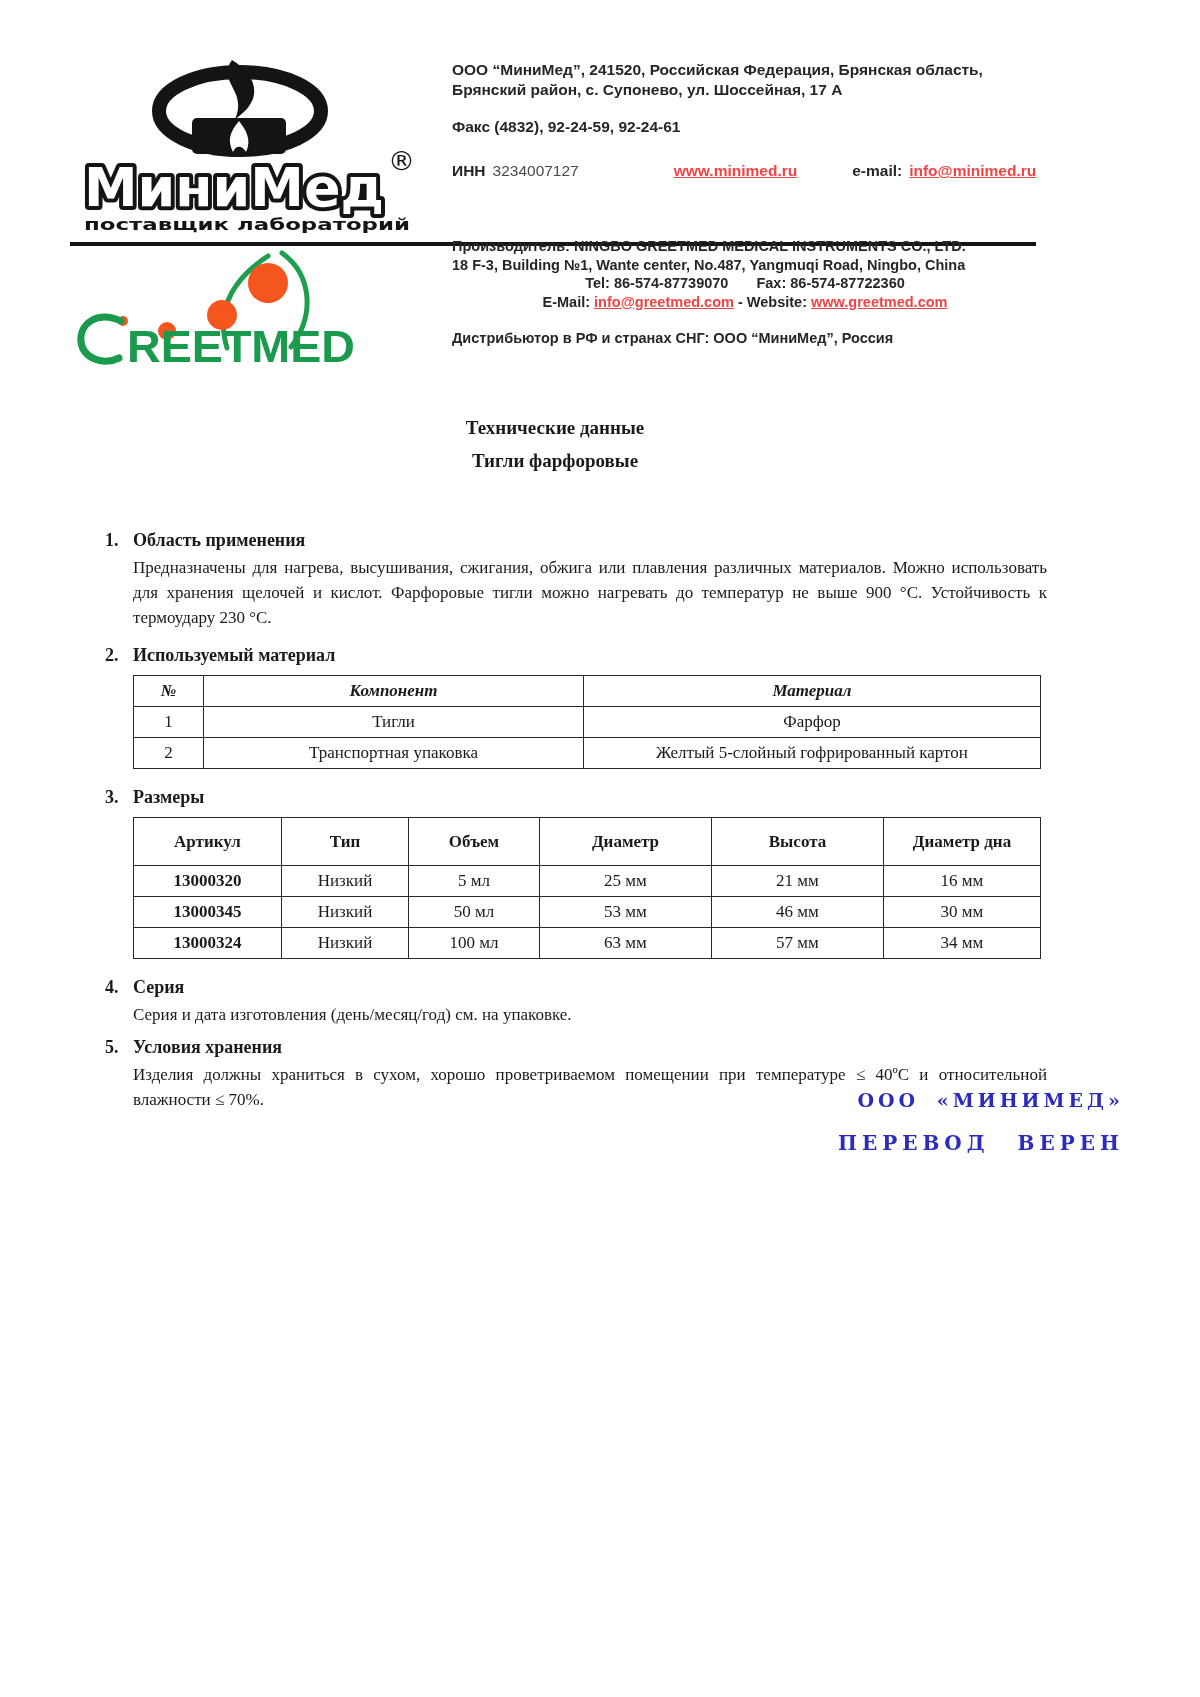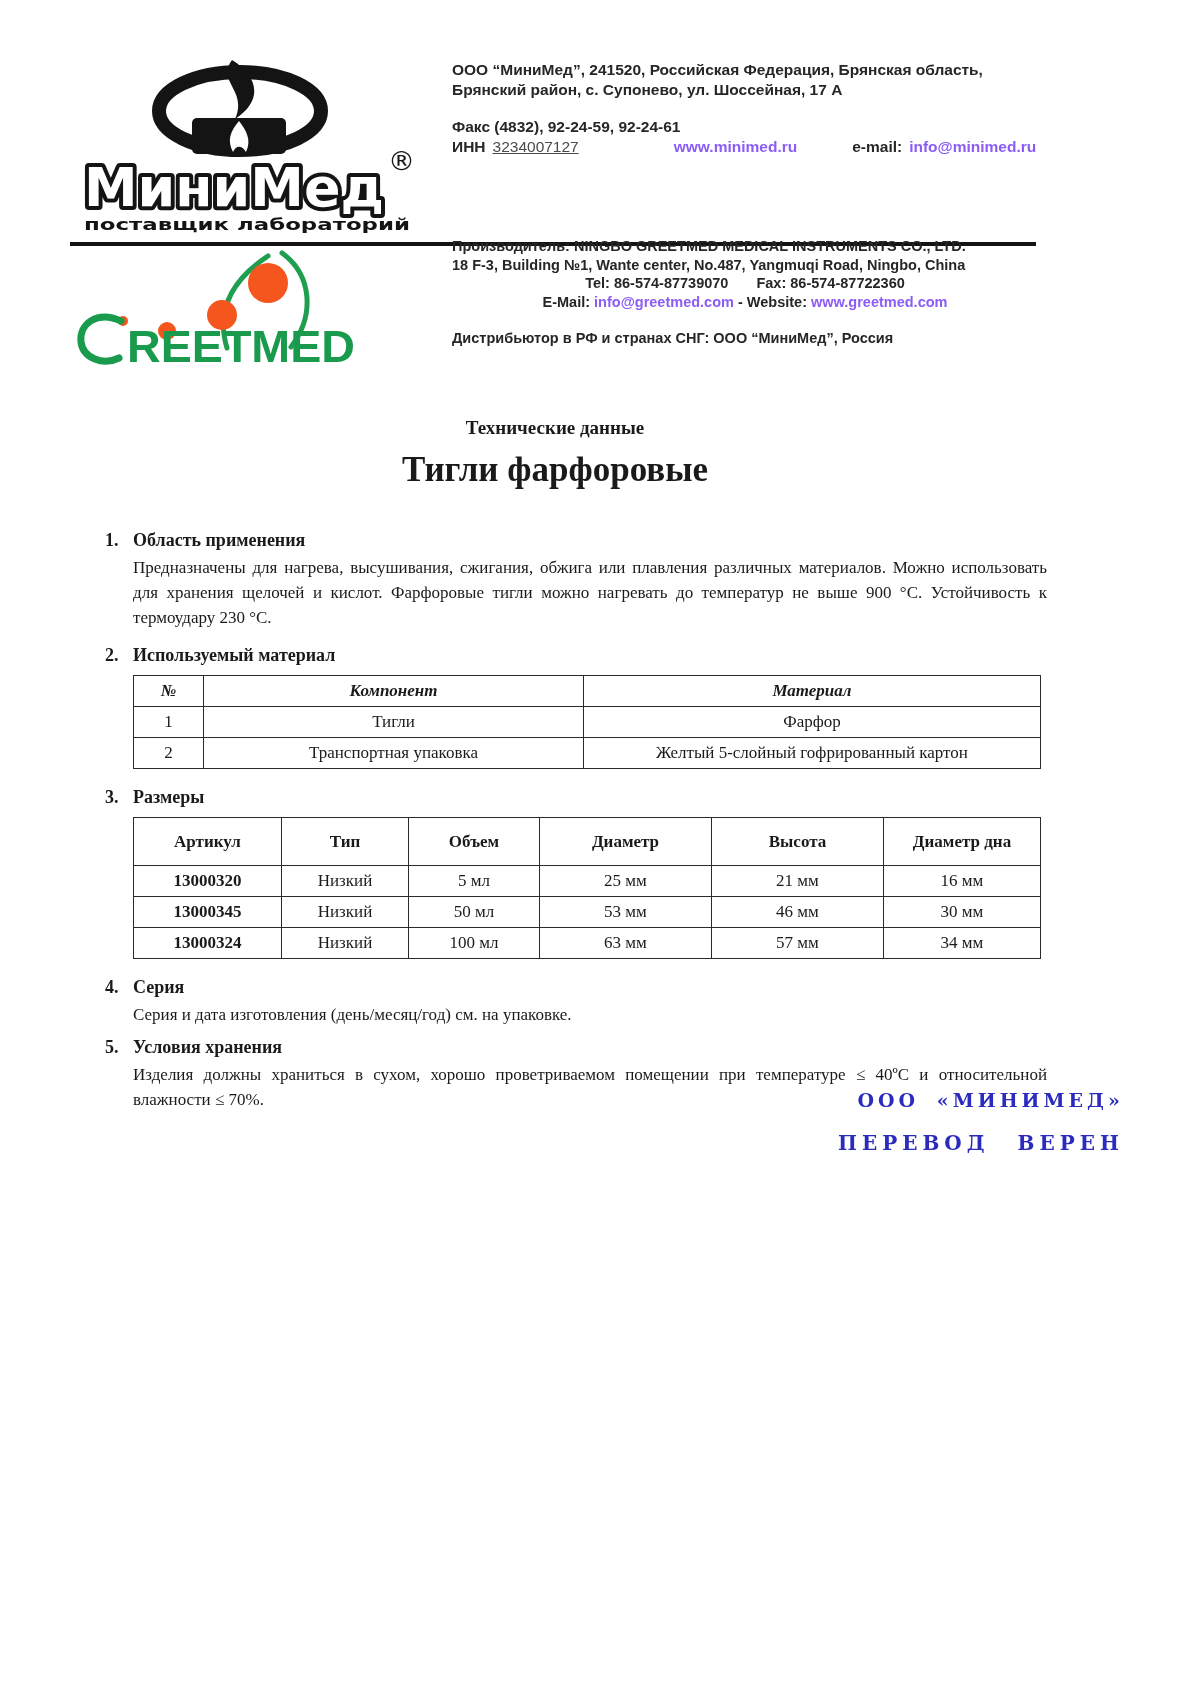--- a/index.html
+++ b/index.html
@@ -5,43 +5,43 @@
   html,body{margin:0;padding:0;background:#e8e8e8;}
   .page{position:relative;width:1200px;height:1697px;background:#ffffff;margin:0 auto;overflow:hidden;
         font-family:"Liberation Serif",serif;color:#1a1a1a;}
 
   
   .minimed-logo{position:absolute;left:82px;top:56px;width:330px;height:178px;}
   .contact{position:absolute;left:452px;top:60px;width:586px;
            font-family:"Liberation Sans",sans-serif;font-weight:bold;font-size:15.5px;
            line-height:20px;color:#262626;}
   .contact .grp{margin-top:17px;}
-  .inn-row{margin-top:0;display:flex;align-items:center;}
+  .inn-row{margin-top:24px;display:flex;align-items:center;}
   .inn-label{font-weight:bold;}
-  .inn-value{font-weight:normal;color:#4a4a4a;margin-left:7px;text-decoration:underline;}
+  .inn-value{font-weight:normal;color:#4a4a4a;margin-left:7px;}
   .inn-site{margin-left:95px;}
   .inn-email-label{margin-left:55px;}
-  .lnk{color:#8b5cf6;cursor:pointer;}
+  .lnk{color:#ef4444;text-decoration:underline;cursor:pointer;}
 
   .rule{position:absolute;left:70px;top:242px;width:966px;height:4px;background:#141414;}
 
   .greetmed-logo{position:absolute;left:75px;top:250px;width:292px;height:120px;}
 
   .producer{position:absolute;left:452px;top:237px;width:586px;
             font-family:"Liberation Sans",sans-serif;font-weight:bold;font-size:14.5px;
             line-height:18.5px;color:#262626;}
   .producer .center{text-align:center;}
   .producer .distrib{margin-top:18px;}
   .telfax-gap{display:inline-block;width:28px;}
 
   
   .subtitle{position:absolute;left:80px;top:417px;width:950px;text-align:center;
             font-size:19px;font-weight:bold;}
   .doc-title{position:absolute;left:80px;top:450px;width:950px;text-align:center;
-             font-size:35px;font-weight:bold;}
+             font-size:19px;font-weight:bold;}
 
   .sec{position:absolute;left:105px;width:942px;}
   .sec-head{display:flex;font-size:18px;font-weight:bold;line-height:22px;}
   .sec-num{width:28px;flex:0 0 28px;}
   .sec-body{margin:4px 0 0 28px;width:914px;font-size:17px;line-height:25px;text-align:justify;}
   .sec-body.nojust{text-align:left;}
 
   #sec1{top:529px;}
   #sec2{top:644px;}
   #sec3{top:786px;}

